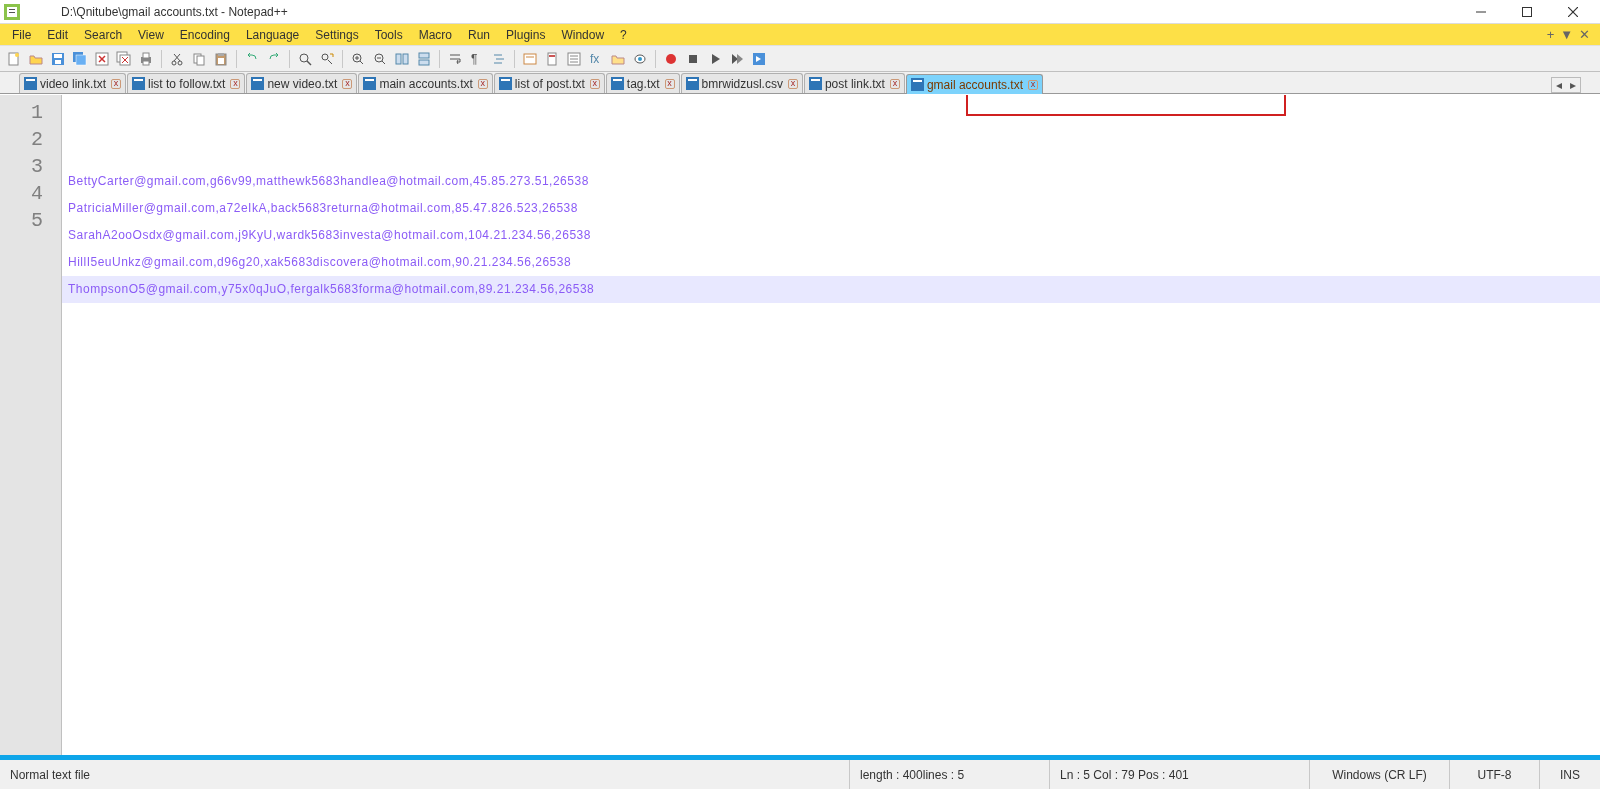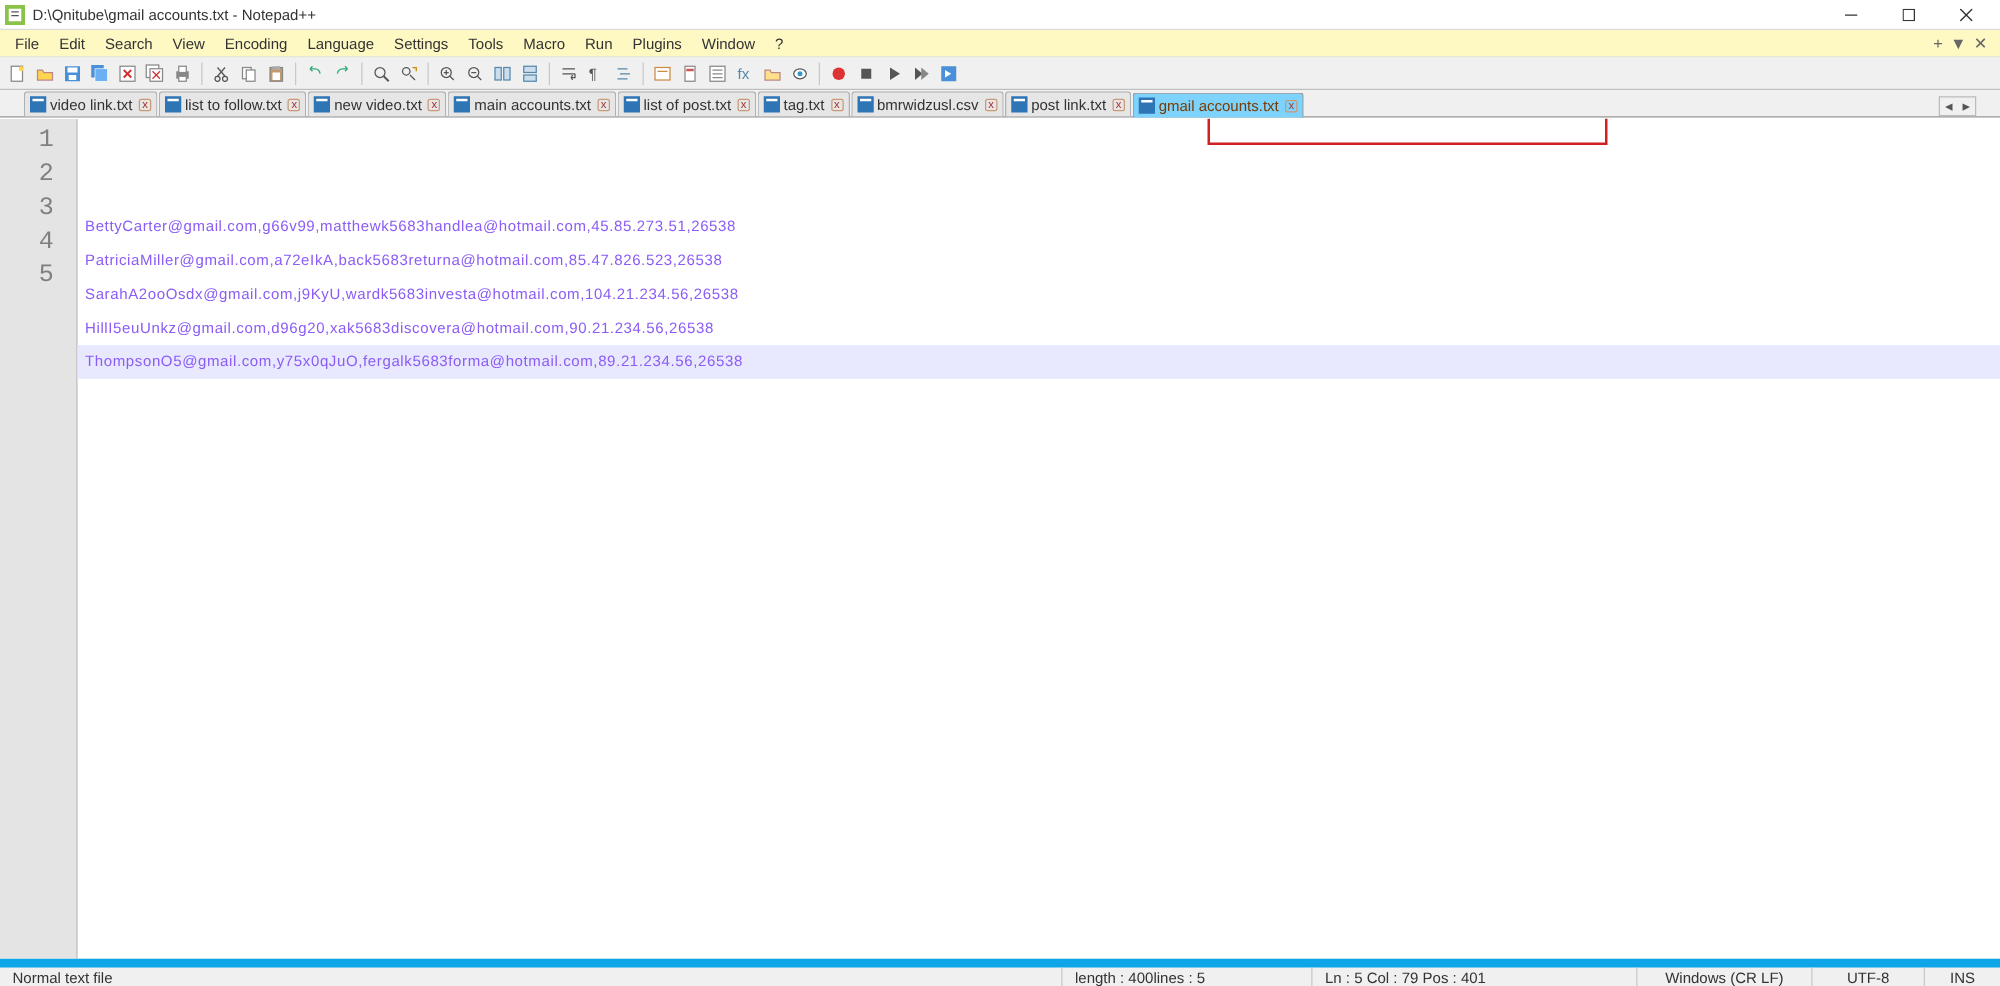--- a/index.html
+++ b/index.html
@@ -1,26 +1,26 @@
 <!DOCTYPE html>
 <html><head>
 <meta charset="utf-8">
 <style>
   * { margin: 0; padding: 0; box-sizing: border-box; font-family: "Segoe UI", Tahoma, sans-serif; font-size: 12px; }
   body { background: #f0f0f0; width: 1600px; height: 789px; display: flex; flex-direction: column; overflow: hidden; }
 
   
-  .titlebar { height: 24px; background: #ffffff; display: flex; align-items: center; padding: 0 4px; border-bottom: 1px solid #dcdcdc; }
+  .titlebar { height: 24px; background: #ffffff; display: flex; align-items: center; padding: 0 4px; border-bottom: 1px solid #dcdcdc; gap: 35px; }
   .titlebar .app-icon { width: 16px; height: 16px; margin-right: 6px; }
   .titlebar .title { flex: 1; font-size: 12px; color: #333; }
   .win-controls { display: flex; }
   .win-controls .wbtn { width: 46px; height: 24px; display: flex; align-items: center; justify-content: center; color: #333; }
 
   
-  .menubar { height: 22px; background: #fef9c3; display: flex; align-items: center; padding: 0 4px; gap: 0; border-bottom: 1px solid #e0e0e0;}
+  .menubar { height: 22px; background: #fde047; display: flex; align-items: center; padding: 0 4px; gap: 0; border-bottom: 1px solid #e0e0e0;}
   .menubar .mitem { padding: 2px 8px; font-size: 12px; color: #333; }
   .menubar .right { margin-left: auto; display:flex; gap:6px; padding-right:6px;}
   .menubar .right span { color:#666; font-size:13px; }
 
   
   .toolbar { height: 26px; background: #f0f0f0; display: flex; align-items: center; padding: 2px 4px; gap: 2px; border-bottom: 1px solid #c0c0c0;}
   .tbtn { width: 20px; height: 20px; display: flex; align-items: center; justify-content: center; border: 1px solid transparent; border-radius: 2px; }
   .tsep { width: 1px; height: 18px; background: #c8c8c8; margin: 0 3px; }
   .tbtn svg { display:block; }
 
@@ -38,21 +38,21 @@
   .editor-wrap { flex: 1; display: flex; background: #ffffff; border-top: 1px solid #fff; overflow:hidden;}
   .gutter { width: 62px; background: #e4e4e4; border-right: 1px solid #c0c0c0; padding-top: 4px; }
   .gutter .ln { height: 27px; line-height: 27px; text-align: right; padding-right: 18px; color: #808080; font-family: "Courier New", monospace; font-size: 20px; position:relative;}
   .gutter .ln::after{ content:""; position:absolute; right:4px; top:50%; width:8px; height:1px; }
   .code { flex: 1; padding-top: 4px; font-family: "Courier New", monospace; font-size: 21px; color: #8b5cf6; white-space: pre; position:relative;}
   .code .line { height: 27px; line-height: 27px; padding-left: 6px; letter-spacing: 0.5px;}
   .code .line.current { background: #e8e8ff; }
   .annot { position:absolute; border: 2px solid #d02020; }
 
   
-  .statusbar { height: 22px; background: #f0f0f0; border-top: 7px solid #0ea5e9; display: flex; align-items: center; font-size: 12px; color: #333; }
+  .statusbar { height: 34px; background: #f0f0f0; border-top: 5px solid #0ea5e9; display: flex; align-items: center; font-size: 12px; color: #333; }
   .statusbar .cell { padding: 0 10px; border-right: 1px solid #c8c8c8; height: 100%; display:flex; align-items:center;}
   .statusbar .flex { flex: 1; }
 </style>
 </head>
 <body>
 
 <div class="titlebar">
   <svg class="app-icon" viewBox="0 0 16 16">
       <rect width="16" height="16" fill="#8bc34a"></rect>
       <rect x="3" y="3" width="10" height="10" fill="#fff"></rect>

